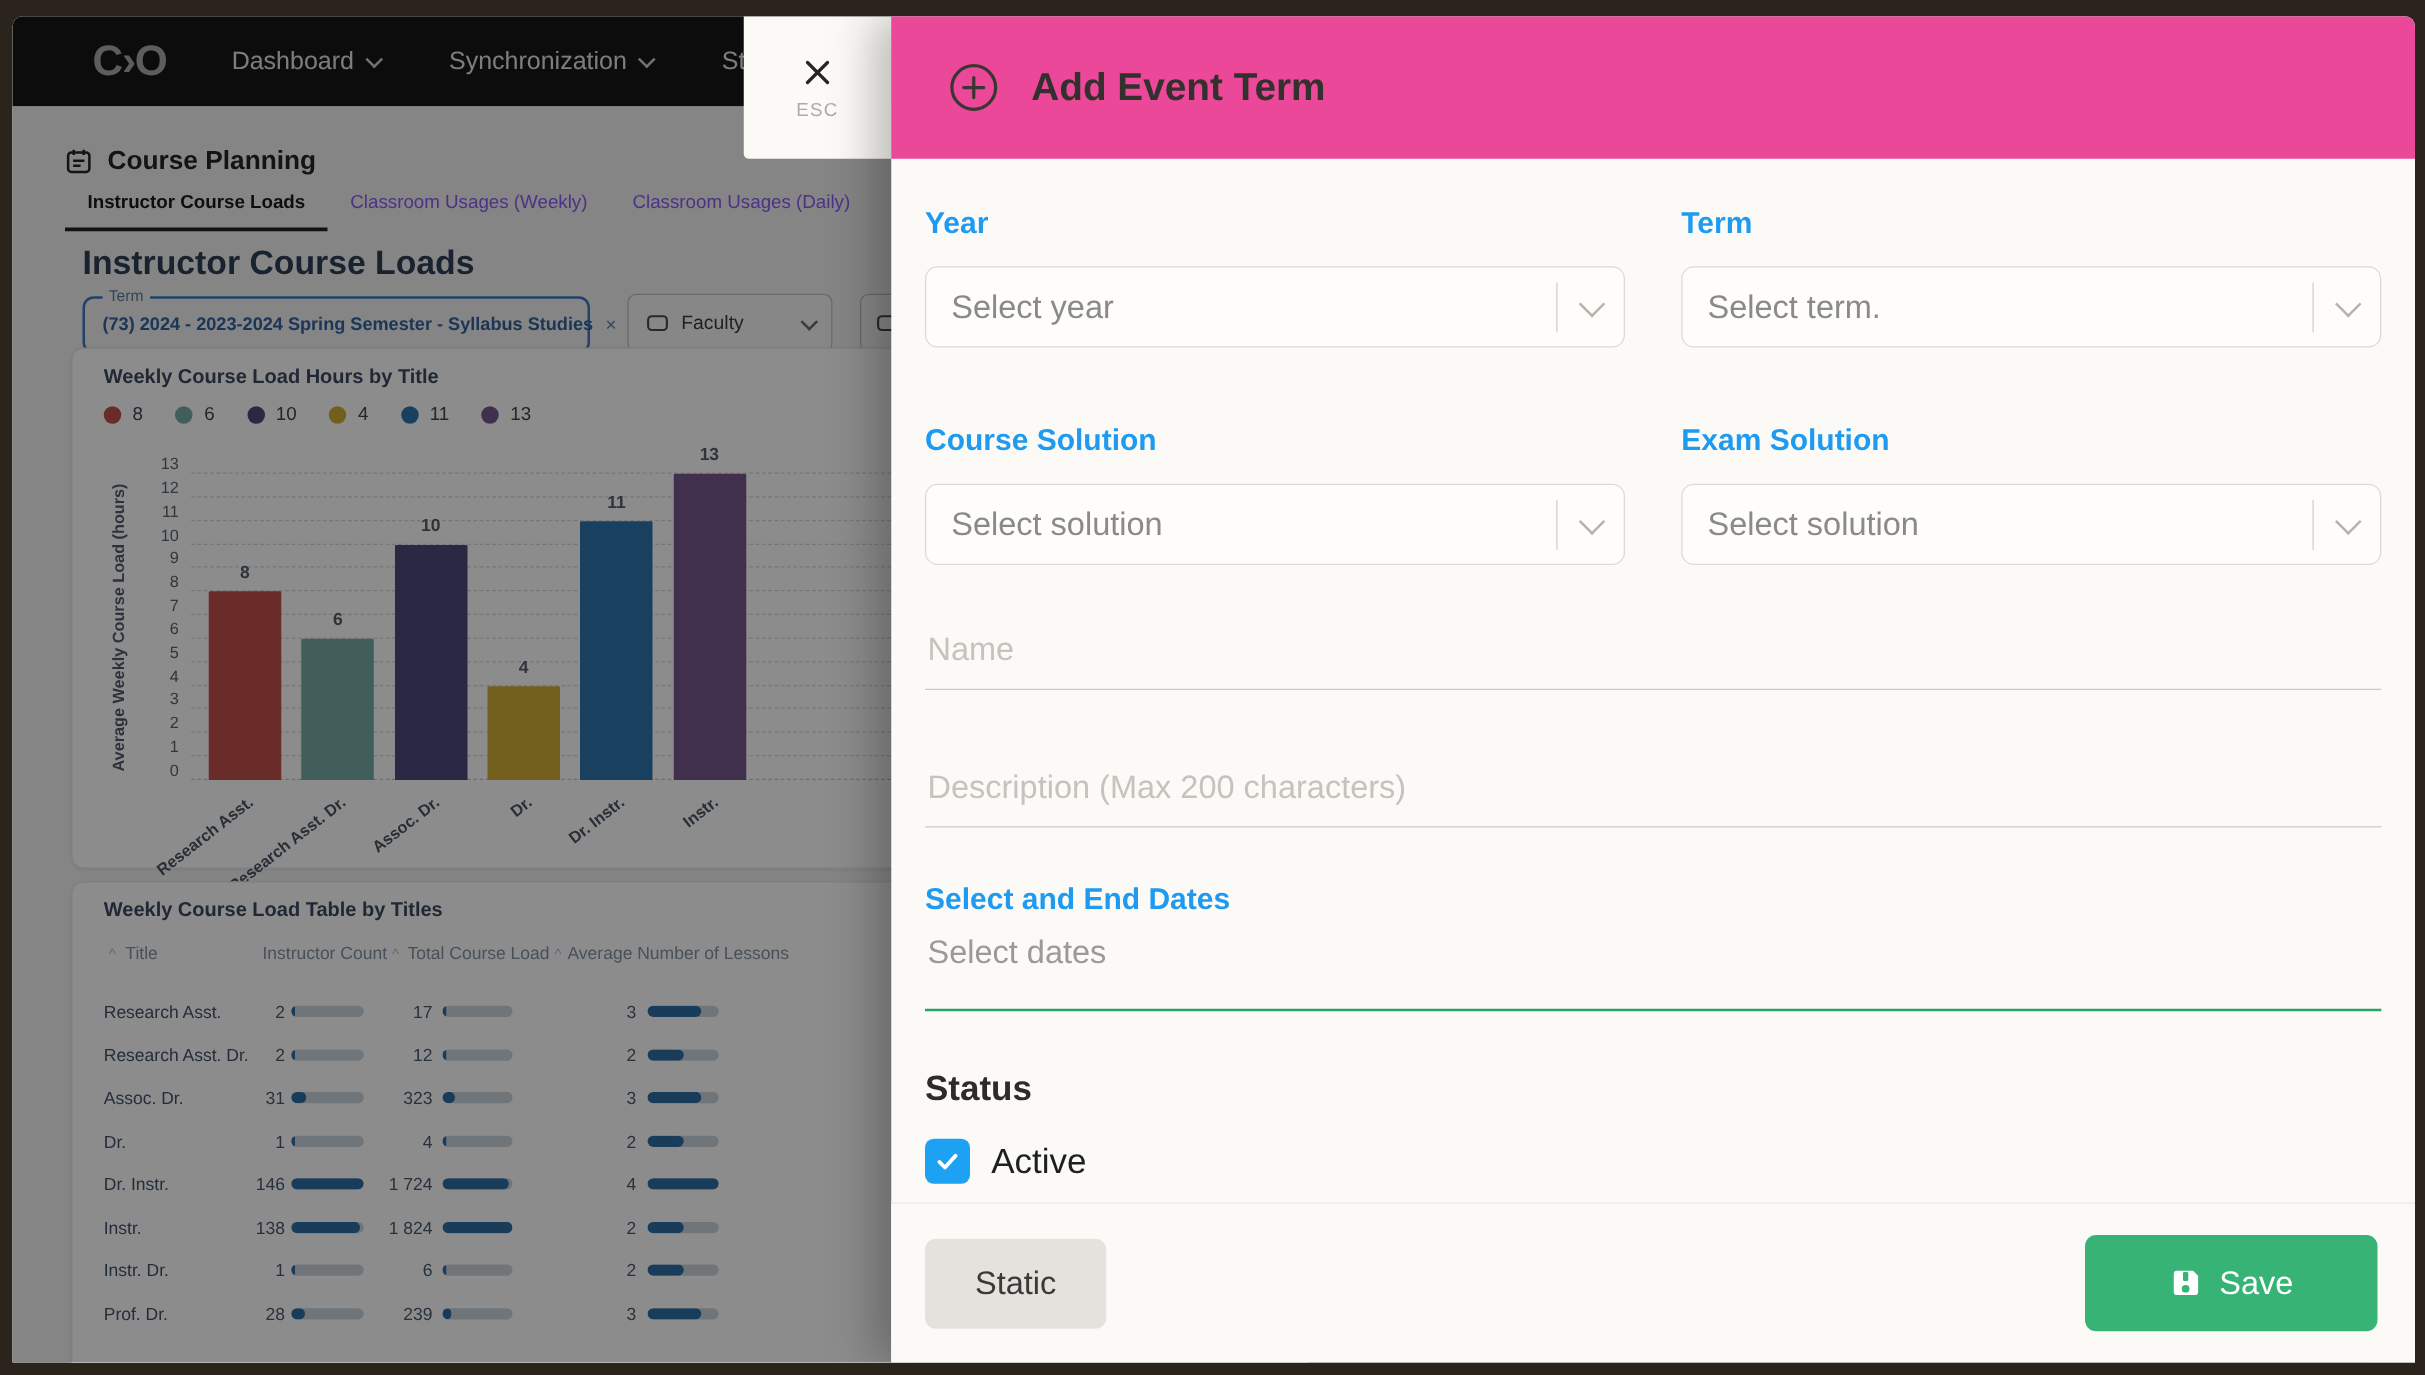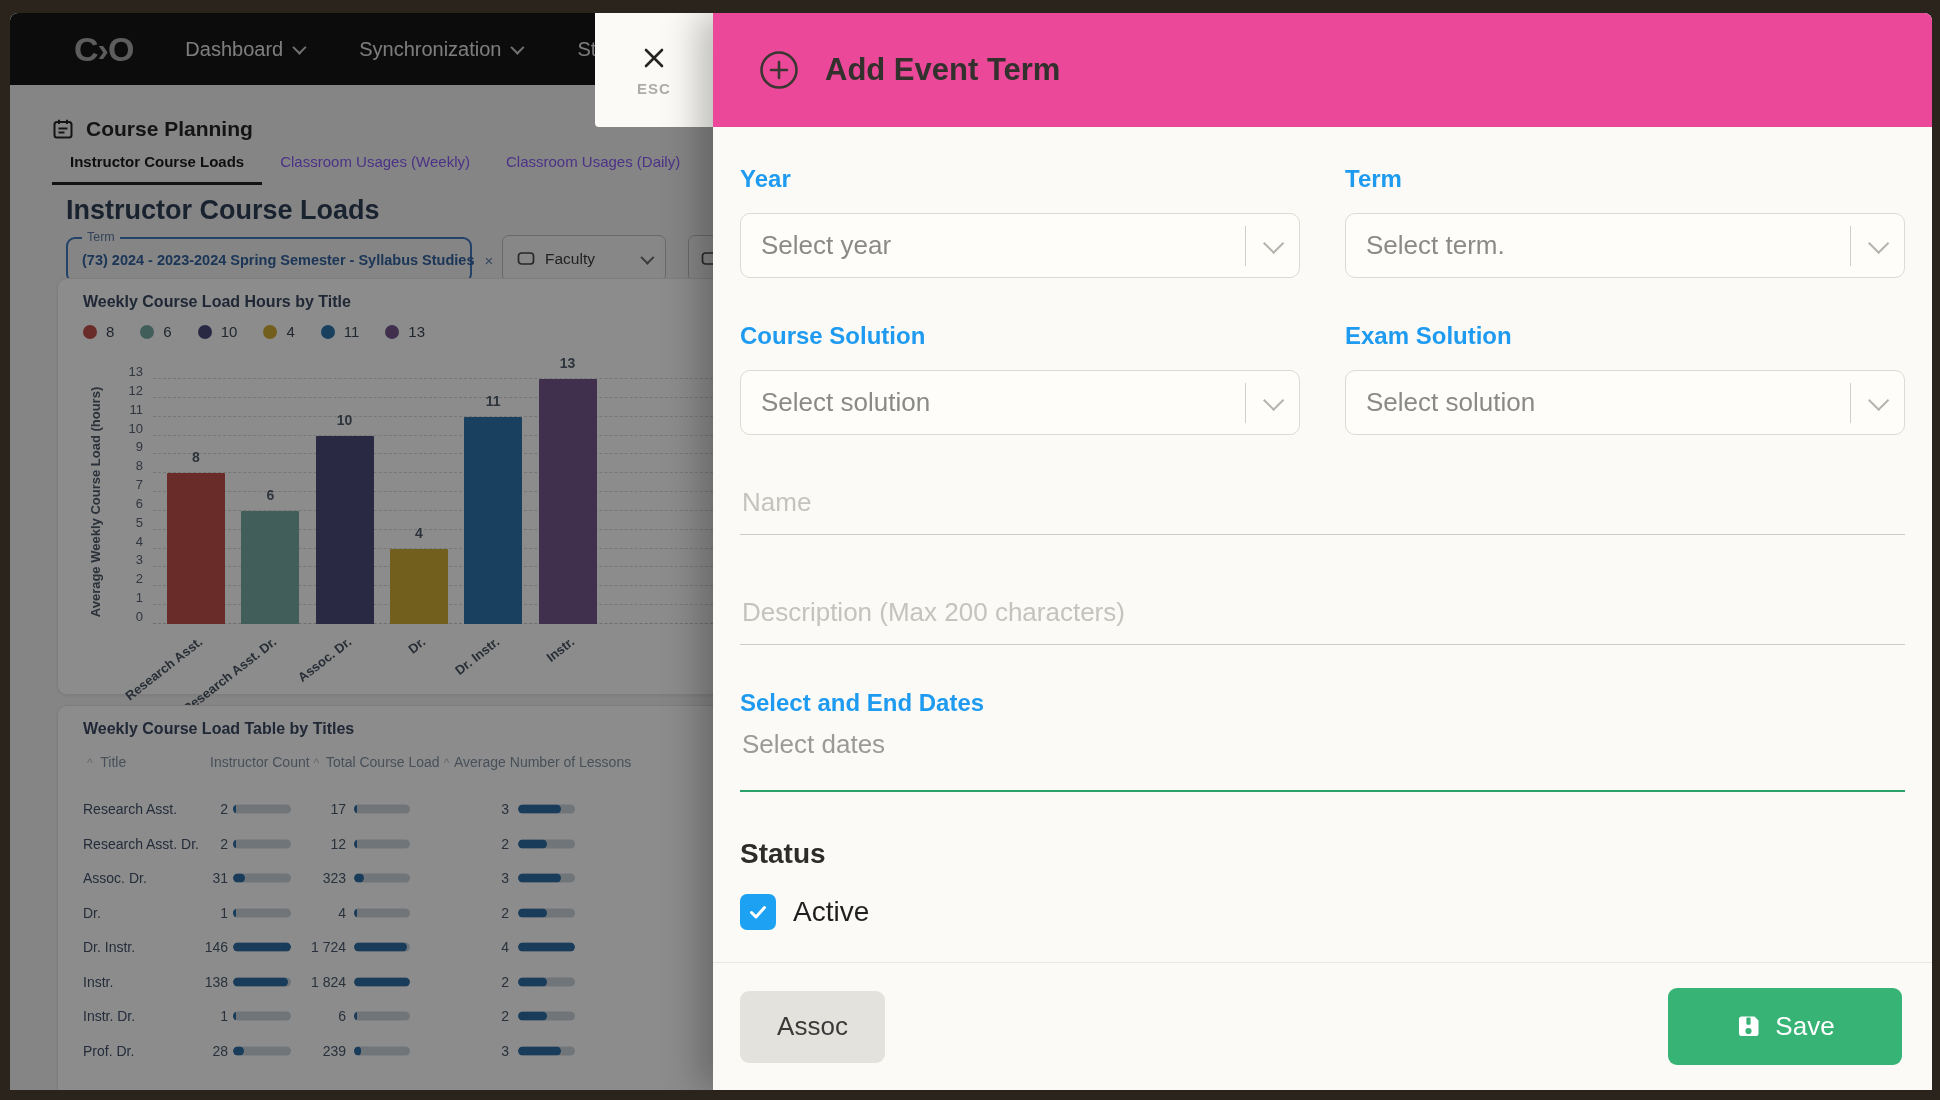--- a/index.html
+++ b/index.html
@@ -78,21 +78,21 @@
   .minibar .fill { position:absolute; left:0; top:0; bottom:0; background:#2e6da4; border-radius:4.5px; }
   
   .overlay { position:absolute; inset:0; background:rgba(0,0,0,0.45); z-index:50; }
   
   .modal-wrap { position:absolute; top:0; left:703px; right:0; bottom:0; z-index:100; }
   .esc-btn {
     position:absolute; top:0; left:-118px; width:118px; height:114px;
     background:#fbfaf6; border:none; cursor:pointer; display:flex; flex-direction:column; align-items:center; justify-content:center; gap:8px;
     border-radius:0 0 0 4px; font-family:inherit;
   }
-  .esc-text { font-size:15px; font-weight:700; color:#aeada9; letter-spacing:1px; }
+  .esc-text { font-size:15px; font-weight:400; color:#aeada9; letter-spacing:1px; }
   .modal-panel { position:absolute; inset:0; display:flex; flex-direction:column; background:#fbfaf6; box-shadow:-14px 0 34px rgba(0,0,0,.25); }
   .modal-header { height:114px; background:#ec4899; display:flex; align-items:center; padding-left:44px; gap:24px; flex:none; }
   .modal-title { font-size:31px; font-weight:600; color:#33312d; }
   .modal-body { flex:1; padding:38px 27px 0 27px; overflow:hidden; }
   .field-row { display:flex; gap:45px; }
   .field-col { width:560px; }
   .field-label { font-size:24px; font-weight:700; color:#1e9bf0; margin-bottom:20px; }
   .select-box {
     height:65px; border:1px solid #dbdad4; border-radius:10px; background:#fefdf9;
     display:flex; align-items:center; padding:0 20px; cursor:pointer;
@@ -419,21 +419,21 @@
           </div>
           <div class="field-col">
             <div class="field-label">Term</div>
             <div class="select-box">
               <span class="select-placeholder">Select term.</span>
               <span class="select-divider"></span>
               <span class="chev-lg"></span>
             </div>
           </div>
         </div>
-        <div class="field-row" style="margin-top:44px;">
+        <div class="field-row" style="margin-top:61px;">
           <div class="field-col">
             <div class="field-label">Course Solution</div>
             <div class="select-box">
               <span class="select-placeholder">Select solution</span>
               <span class="select-divider"></span>
               <span class="chev-lg"></span>
             </div>
           </div>
           <div class="field-col">
             <div class="field-label">Exam Solution</div>
@@ -459,21 +459,21 @@
           <span class="checkbox">
             <svg width="22" height="22" viewBox="0 0 22 22">
                 <polyline points="4.5,11.5 9,16 17.5,6.5" fill="none" stroke="#fff" stroke-width="3" stroke-linecap="round" stroke-linejoin="round"></polyline>
               </svg>
           </span>
           <span class="active-label">Active</span>
         </div>
       </div>
       <div class="modal-footer">
         <button class="btn btn-cancel">
-            <span>Assoc</span>
+            <span>Static</span>
           </button>
         <button class="btn btn-save">
           <svg width="27" height="27" viewBox="0 0 27 27">
               <path d="M4 6 a2.5 2.5 0 0 1 2.5-2.5 h13 l4 4 v13 a2.5 2.5 0 0 1 -2.5 2.5 h-14.5 a2.5 2.5 0 0 1 -2.5 -2.5 z" fill="#ffffff"></path>
               <rect x="11.4" y="4.5" width="4.2" height="7.2" rx="1" fill="#36b375"></rect>
               <circle cx="13.5" cy="18" r="3.1" fill="#36b375"></circle>
             </svg>
           <span>Save</span>
         </button>
       </div>

